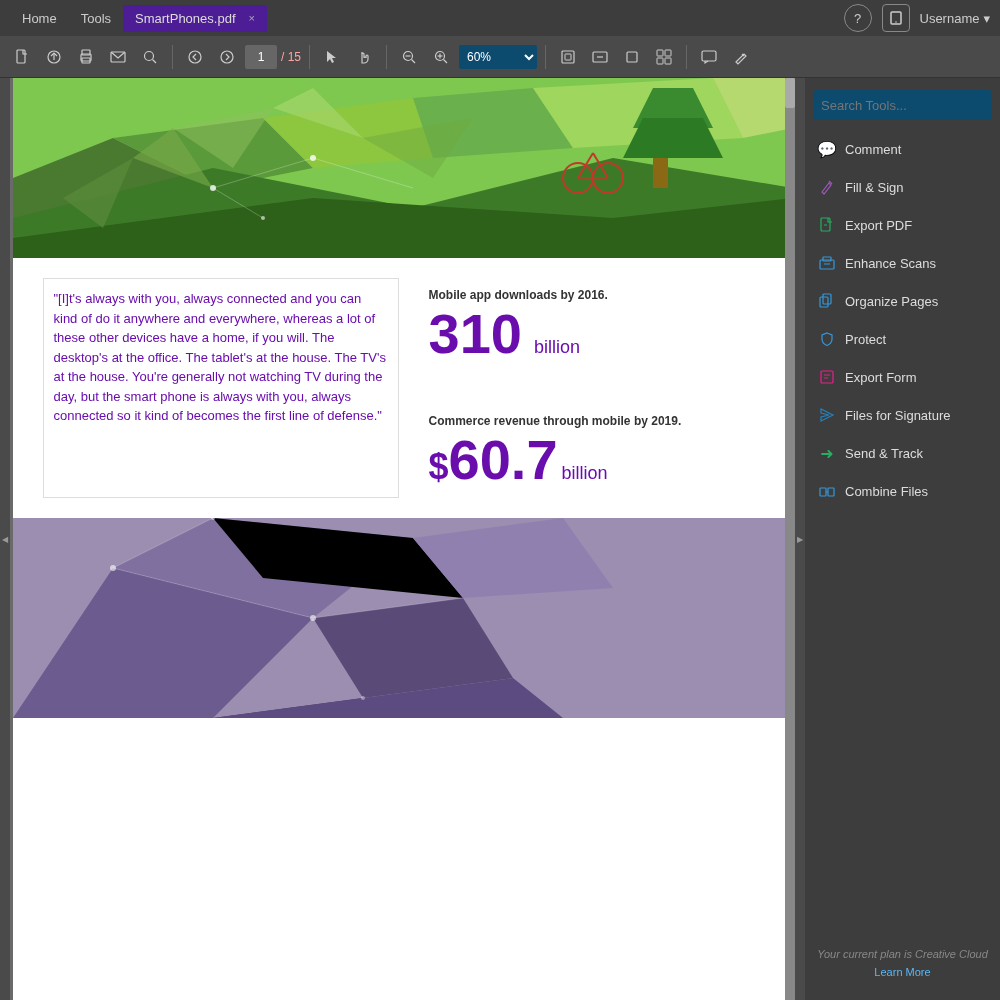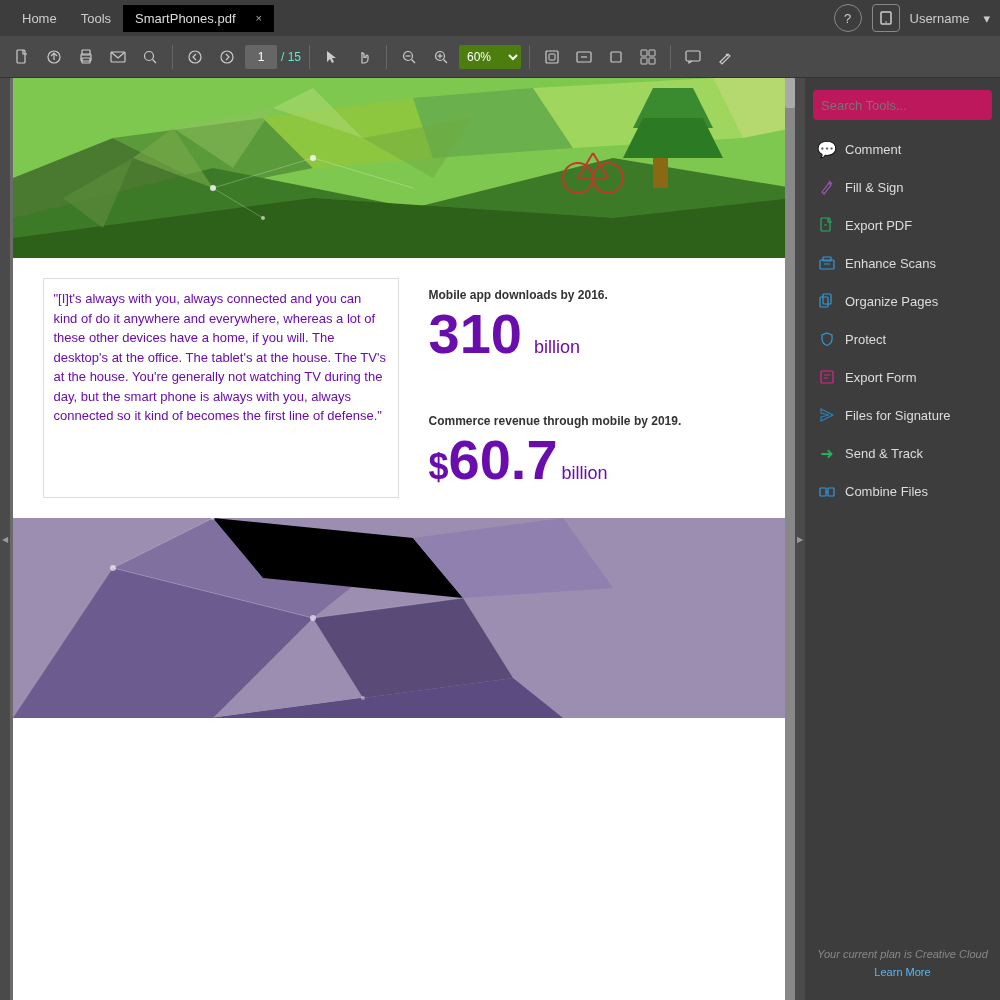--- a/index.html
+++ b/index.html
@@ -17,24 +17,24 @@
     .menu-item {
       color: #ccc;
       font-size: 13px;
       padding: 6px 12px;
       cursor: pointer;
     }
     .tab-item {
       color: #ddd;
       font-size: 13px;
       padding: 6px 12px;
-      background: #000000;
-      display: flex;
-      align-items: center;
-      gap: 20px;
+      background: #4c1d95;
+      display: flex;
+      align-items: center;
+      gap: 13px;
       cursor: pointer;
     }
     .tab-close {
       font-size: 11px;
       color: #aaa;
       cursor: pointer;
     }
     .menu-bar-right {
       margin-left: auto;
       display: flex;
@@ -54,21 +54,21 @@
       justify-content: center;
       font-size: 13px;
     }
     .device-icon { border-radius: 4px; }
     .username-btn {
       color: #ccc;
       font-size: 13px;
       cursor: pointer;
       display: flex;
       align-items: center;
-      gap: 14px;
+      gap: 4px;
     }
 
     
     .toolbar {
       height: 42px;
       background: #4a4a4a;
       display: flex;
       align-items: center;
       padding: 0 8px;
       gap: 4px;
@@ -103,29 +103,29 @@
       width: 32px;
       height: 24px;
       background: #666;
       border: none;
       color: #fff;
       text-align: center;
       font-size: 12px;
       border-radius: 2px;
     }
     .zoom-select {
-      background: #4d7c0f;
+      background: #0c4a6e;
       border: none;
       color: #fff;
       font-size: 12px;
       height: 24px;
       padding: 0 4px;
       border-radius: 2px;
       cursor: pointer;
-      width: 62px;
+      width: 78px;
     }
 
     
     .main-area {
       display: flex;
       height: calc(1000px - 36px - 42px);
     }
 
     
     .left-tab {
@@ -256,21 +256,21 @@
       width: 195px;
       background: #3d3d3d;
       display: flex;
       flex-direction: column;
       padding: 8px 0;
     }
 
     .search-tools-input {
       margin: 4px 8px 10px 8px;
       height: 30px;
-      background: #be185d;
+      background: #0c4a6e;
       border: none;
       border-radius: 4px;
       color: #ccc;
       padding: 0 8px;
       font-size: 13px;
       width: calc(100% - 16px);
     }
 
     .tool-item {
       display: flex;
@@ -388,21 +388,21 @@
       </svg>
   </div>
   <div class="toolbar-btn">
     <svg width="14" height="14" viewBox="0 0 14 14" fill="none">
         <circle cx="7" cy="7" r="6" stroke="#ccc" stroke-width="1.2"></circle>
         <polyline points="6,4 9,7 6,10" stroke="#ccc" stroke-width="1.2" fill="none"></polyline>
       </svg>
   </div>
   <div class="page-nav">
     <input class="page-input" type="text" value="1" style="">
-    <span style="color:#5eead4; font-size:12px;">/ 15</span>
+    <span style="color:#fca5a5; font-size:12px;">/ 15</span>
   </div>
   <div class="toolbar-sep"></div>
 
   <div class="toolbar-btn" title="Select">
     <svg width="14" height="14" viewBox="0 0 14 14" fill="#ccc">
         <polygon points="2,1 2,12 5,9 7,13 9,12 7,8 11,8" fill="#ccc"></polygon>
       </svg>
   </div>
   <div class="toolbar-btn" title="Hand">
     <svg width="16" height="16" viewBox="0 0 16 16" fill="none">

